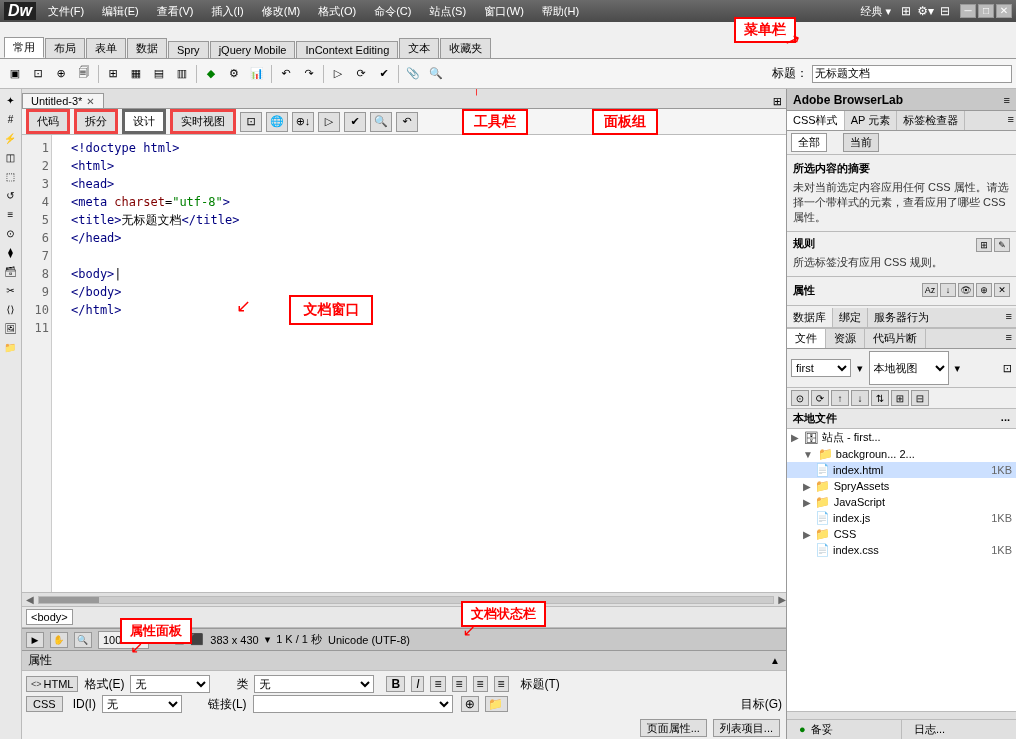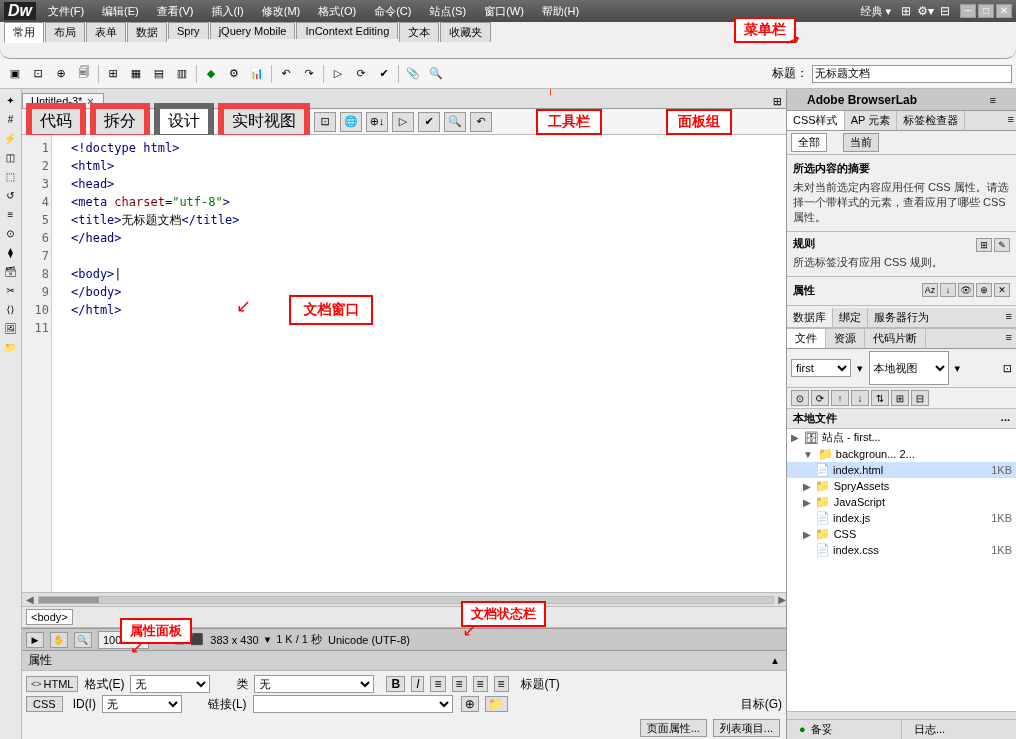--- a/index.html
+++ b/index.html
@@ -7,21 +7,21 @@
 
     
     #title-bar { background: linear-gradient(to bottom, #6a6a6a, #4a4a4a); height: 22px; display: flex; align-items: center; justify-content: space-between; padding: 0 4px; color: white; }
     #title-bar .title-left { display: flex; align-items: center; gap: 6px; }
     #title-bar .dw-logo { font-weight: bold; font-size: 16px; color: #fff; font-style: italic; background: #222; padding: 0 4px; }
     #title-bar .title-right { display: flex; gap: 2px; }
     #title-bar .win-btn { width: 16px; height: 14px; border: 1px solid #999; background: #bbb; display: inline-flex; align-items: center; justify-content: center; font-size: 10px; cursor: pointer; }
     .menu-item { padding: 2px 6px; cursor: pointer; font-size: 12px; white-space: nowrap; }
 
     
-    #toolbar-tabs { background: #f0f0f0; height: 37px; display: flex; align-items: flex-start; border-bottom: 1px solid #999; padding-left: 4px; gap: 1px; border-radius: 10px; }
+    #toolbar-tabs { background: #f0f0f0; height: 37px; display: flex; align-items: flex-end; border-bottom: 1px solid #999; padding-left: 4px; gap: 1px; }
     .toolbar-tab { padding: 2px 8px; background: #e0e0e0; border: 1px solid #999; border-bottom: none; cursor: pointer; font-size: 11px; }
     .toolbar-tab.active { background: white; border-bottom: 1px solid white; }
 
     
     #icon-toolbar { background: #f5f5f5; height: 30px; display: flex; align-items: center; border-bottom: 1px solid #bbb; padding: 0 4px; gap: 1px; position: relative; }
     .tb-icon { width: 22px; height: 22px; border: 1px solid transparent; display: inline-flex; align-items: center; justify-content: center; cursor: pointer; font-size: 11px; }
     .tb-sep { width: 1px; height: 18px; background: #bbb; margin: 0 2px; }
     .tb-title { display: flex; align-items: center; margin-left: auto; gap: 4px; }
     .tb-title label { font-size: 12px; }
     .tb-title input { width: 200px; height: 18px; border: 1px solid #999; font-size: 11px; padding: 0 2px; }
@@ -29,21 +29,21 @@
     
     #left-sidebar { width: 22px; background: #e8e8e8; border-right: 1px solid #bbb; display: flex; flex-direction: column; align-items: center; padding-top: 2px; gap: 1px; overflow: hidden; }
     .sidebar-icon { width: 18px; height: 18px; display: flex; align-items: center; justify-content: center; cursor: pointer; font-size: 10px; border: 1px solid transparent; }
     #doc-tabs { background: #e0e0e0; height: 20px; display: flex; align-items: flex-end; border-bottom: 1px solid #999; }
     .doc-tab { padding: 1px 8px; background: #d0d0d0; border: 1px solid #999; border-bottom: none; cursor: pointer; font-size: 11px; display: flex; align-items: center; gap: 4px; }
     .doc-tab.active { background: #f5f5f5; }
     .doc-tab .close-x { color: #555; font-size: 10px; }
 
     
     #view-bar { background: #f5f5f5; height: 26px; display: flex; align-items: center; border-bottom: 1px solid #bbb; padding: 0 4px; gap: 4px; }
-    .view-btn { padding: 2px 8px; border: 6px solid #ef4444; background: #e0e0e0; cursor: pointer; font-size: 16px; }
+    .view-btn { padding: 2px 8px; border: 3px solid #ef4444; background: #e0e0e0; cursor: pointer; font-size: 11px; }
     .view-btn.active { background: white; border-color: #666; }
     .view-icon-btn { width: 22px; height: 20px; border: 1px solid #999; background: #e0e0e0; display: inline-flex; align-items: center; justify-content: center; cursor: pointer; font-size: 11px; }
 
     
     #code-editor { flex: 1; background: white; display: flex; overflow: hidden; position: relative; }
     #line-numbers { width: 30px; background: #f0f0f0; border-right: 1px solid #ccc; padding: 4px 2px; font-family: monospace; font-size: 12px; color: #666; line-height: 18px; text-align: right; }
     #code-content { flex: 1; padding: 4px 6px; font-family: monospace; font-size: 12px; line-height: 18px; overflow: auto; margin-left: 13px; }
     .code-line { white-space: pre; }
     .code-tag { color: #000080; }
     .code-attr { color: #800000; }
@@ -65,21 +65,21 @@
     #props-header { background: #d0d0d0; height: 20px; display: flex; align-items: center; justify-content: space-between; padding: 0 6px; border-bottom: 1px solid #bbb; }
     #props-content { display: flex; flex-direction: column; padding: 4px; gap: 2px; }
     #props-row1 { display: flex; align-items: center; gap: 6px; }
     #props-row2 { display: flex; align-items: center; gap: 6px; }
     .props-select { height: 18px; font-size: 11px; border: 1px solid #999; background: white; min-width: 80px; }
     .props-btn { height: 18px; font-size: 11px; border: 1px solid #999; background: #e0e0e0; padding: 0 6px; cursor: pointer; }
     #props-bottom { display: flex; justify-content: flex-end; gap: 6px; padding: 2px 6px; }
 
     
     #right-panel { width: 230px; background: #f0f0f0; display: flex; flex-direction: column; border-left: 1px solid #999; }
-    #right-panel-header { background: #c8c8c8; height: 22px; display: flex; align-items: center; justify-content: space-between; padding: 0 20px; border-bottom: 1px solid #999; font-size: 12px; font-weight: bold; }
+    #right-panel-header { background: #c8c8c8; height: 22px; display: flex; align-items: center; justify-content: space-between; padding: 0 6px; border-bottom: 1px solid #999; font-size: 12px; font-weight: bold; }
     #right-tabs { display: flex; background: #e0e0e0; border-bottom: 1px solid #999; }
     .right-tab { padding: 2px 6px; font-size: 11px; cursor: pointer; border-right: 1px solid #bbb; }
     .right-tab.active { background: white; }
     #css-subtabs { display: flex; background: #f0f0f0; border-bottom: 1px solid #bbb; padding: 2px 4px; gap: 16px; }
     .css-subtab { padding: 1px 6px; border: 1px solid #999; background: #ddd; font-size: 11px; cursor: pointer; }
     .css-subtab.active { background: white; }
     #css-summary { padding: 6px; font-size: 11px; }
     #css-summary h4 { font-size: 11px; font-weight: bold; margin-bottom: 4px; }
     #css-desc { font-size: 11px; line-height: 15px; color: #333; }
     #rules-section { padding: 4px 6px; border-top: 1px solid #bbb; }

